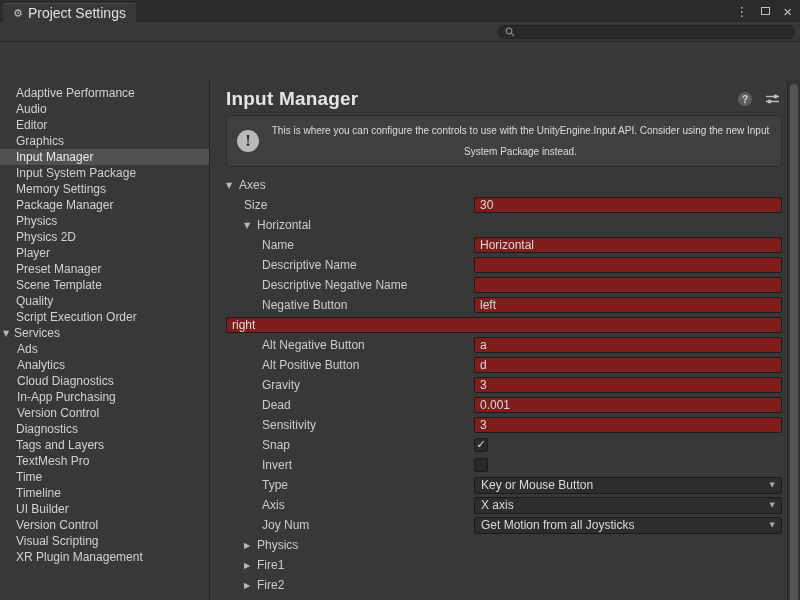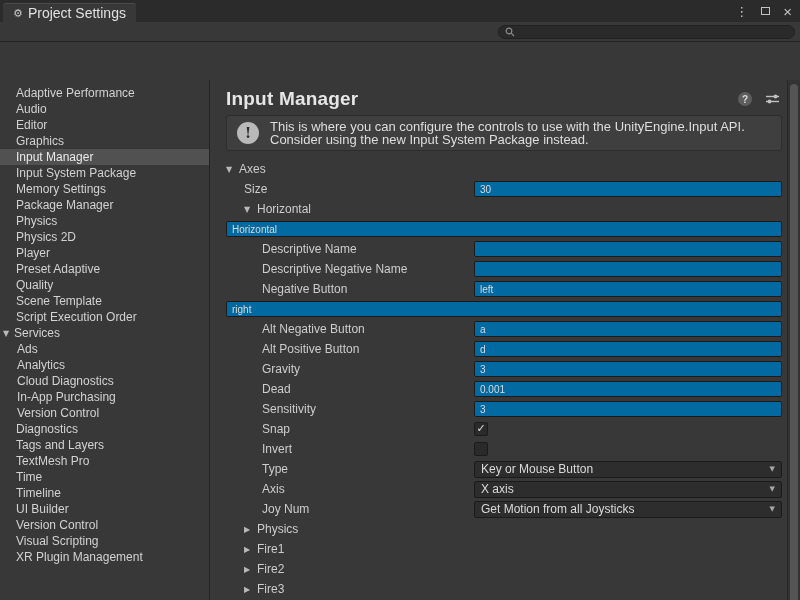--- a/index.html
+++ b/index.html
@@ -48,31 +48,31 @@
   .header-icons { display:flex; gap:13px; align-items:center; padding-right:2px; }
   .help-icon { width:14px; height:14px; border-radius:50%; background:#5d5d5d; color:#dcdcdc; font-size:10px;
                font-weight:bold; display:flex; align-items:center; justify-content:center; }
   .preset-icon { display:flex; align-items:center; }
 
   .helpbox { margin-top:5px; background:#3f3f3f; border:1px solid #2c2c2c; border-radius:3px;
              padding:4px 10px; display:flex; align-items:center; gap:11px; }
   .info-icon { flex:none; width:22px; height:22px; border-radius:50%; background:#b9b9b9; color:#2e2e2e;
                font-weight:bold; font-size:15px; display:flex; align-items:center; justify-content:center;
                font-family:"DejaVu Serif","Liberation Serif",serif; }
-  .helpbox-text { font-size:13px; line-height:13px; color:#dedede; max-width:520px; }
+  .helpbox-text { font-size:10px; line-height:21px; color:#dedede; max-width:520px;text-align:center; }
 
   .form { margin-top:8px; }
   .form-row { display:flex; align-items:center; height:20px; }
   .row-label { width:248px; min-width:248px; display:flex; align-items:center; color:#cccccc; white-space:nowrap; overflow:hidden; }
   .row-label.lvl1 { padding-left:18px; }
   .row-label.lvl2 { padding-left:36px; }
   .fold-tri { display:inline-block; width:13px; font-size:8px; color:#b8b8b8; font-family:"DejaVu Sans",sans-serif; }
   .row-value { flex:1; display:flex; align-items:center; }
-  .ufield { width:100%; height:16px; background:#0369a1; border:1px solid #1b1b1b; border-radius:2px;
-            color:#dadada; font-size:10px; padding:0 5px; font-family:inherit; outline:none; }
+  .ufield { width:100%; height:16px; background:#7f1d1d; border:1px solid #1b1b1b; border-radius:2px;
+            color:#dadada; font-size:12px; padding:0 5px; font-family:inherit; outline:none; }
   .ucheck { width:14px; height:14px; background:#2a2a2a; border:1px solid #1b1b1b; border-radius:2px;
             color:#e0e0e0; font-size:11px; line-height:12px; text-align:center;
             font-family:"DejaVu Sans",sans-serif; }
   .udrop { width:100%; height:17px; background:#2d2d2d; border:1px solid #1b1b1b; border-radius:2px;
            display:flex; align-items:center; justify-content:space-between; padding:0 6px;
            font-size:12px; color:#dadada;gap:20px; }
   .dd-arrow { font-size:7px; color:#a8a8a8; font-family:"DejaVu Sans",sans-serif; }
 
   .vscroll { position:absolute; right:0; top:0; bottom:0; width:13px; background:#333333; border-left:1px solid #272727; }
   .vthumb { position:absolute; left:2px; right:2px; top:4px; bottom:16px; background:#555555; border-radius:4px; }
@@ -113,23 +113,23 @@
         <div class="sb-item"><span>Audio</span></div>
         <div class="sb-item"><span>Editor</span></div>
         <div class="sb-item"><span>Graphics</span></div>
         <div class="sb-item selected"><span>Input Manager</span></div>
         <div class="sb-item"><span>Input System Package</span></div>
         <div class="sb-item"><span>Memory Settings</span></div>
         <div class="sb-item"><span>Package Manager</span></div>
         <div class="sb-item"><span>Physics</span></div>
         <div class="sb-item"><span>Physics 2D</span></div>
         <div class="sb-item"><span>Player</span></div>
-        <div class="sb-item"><span>Preset Adaptive</span></div>
+        <div class="sb-item"><span>Preset Manager</span></div>
+        <div class="sb-item"><span>Scene Template</span></div>
         <div class="sb-item"><span>Quality</span></div>
-        <div class="sb-item"><span>Scene Template</span></div>
         <div class="sb-item"><span>Script Execution Order</span></div>
         <div class="sb-item"><span class="sb-tri">▼</span><span>Services</span></div>
         <div class="sb-item indent1"><span>Ads</span></div>
         <div class="sb-item indent1"><span>Analytics</span></div>
         <div class="sb-item indent1"><span>Cloud Diagnostics</span></div>
         <div class="sb-item indent1"><span>In-App Purchasing</span></div>
         <div class="sb-item indent1"><span>Version Control</span></div>
         <div class="sb-item"><span>Diagnostics</span></div>
         <div class="sb-item"><span>Tags and Layers</span></div>
         <div class="sb-item"><span>TextMesh Pro</span></div>
@@ -180,20 +180,23 @@
               <input class="ufield" value="30" style="">
             </div>
           </div>
           <div class="form-row">
             <div class="row-label lvl1">
               <span class="fold-tri">▼</span>
               <span>Horizontal</span>
             </div>
           </div>
           <div class="form-row">
+            <div class="row-label lvl2">
+              <span>Name</span>
+            </div>
             <div class="row-value">
               <input class="ufield" value="Horizontal" style="">
             </div>
           </div>
           <div class="form-row">
             <div class="row-label lvl2">
               <span>Descriptive Name</span>
             </div>
             <div class="row-value">
               <input class="ufield" style="">

